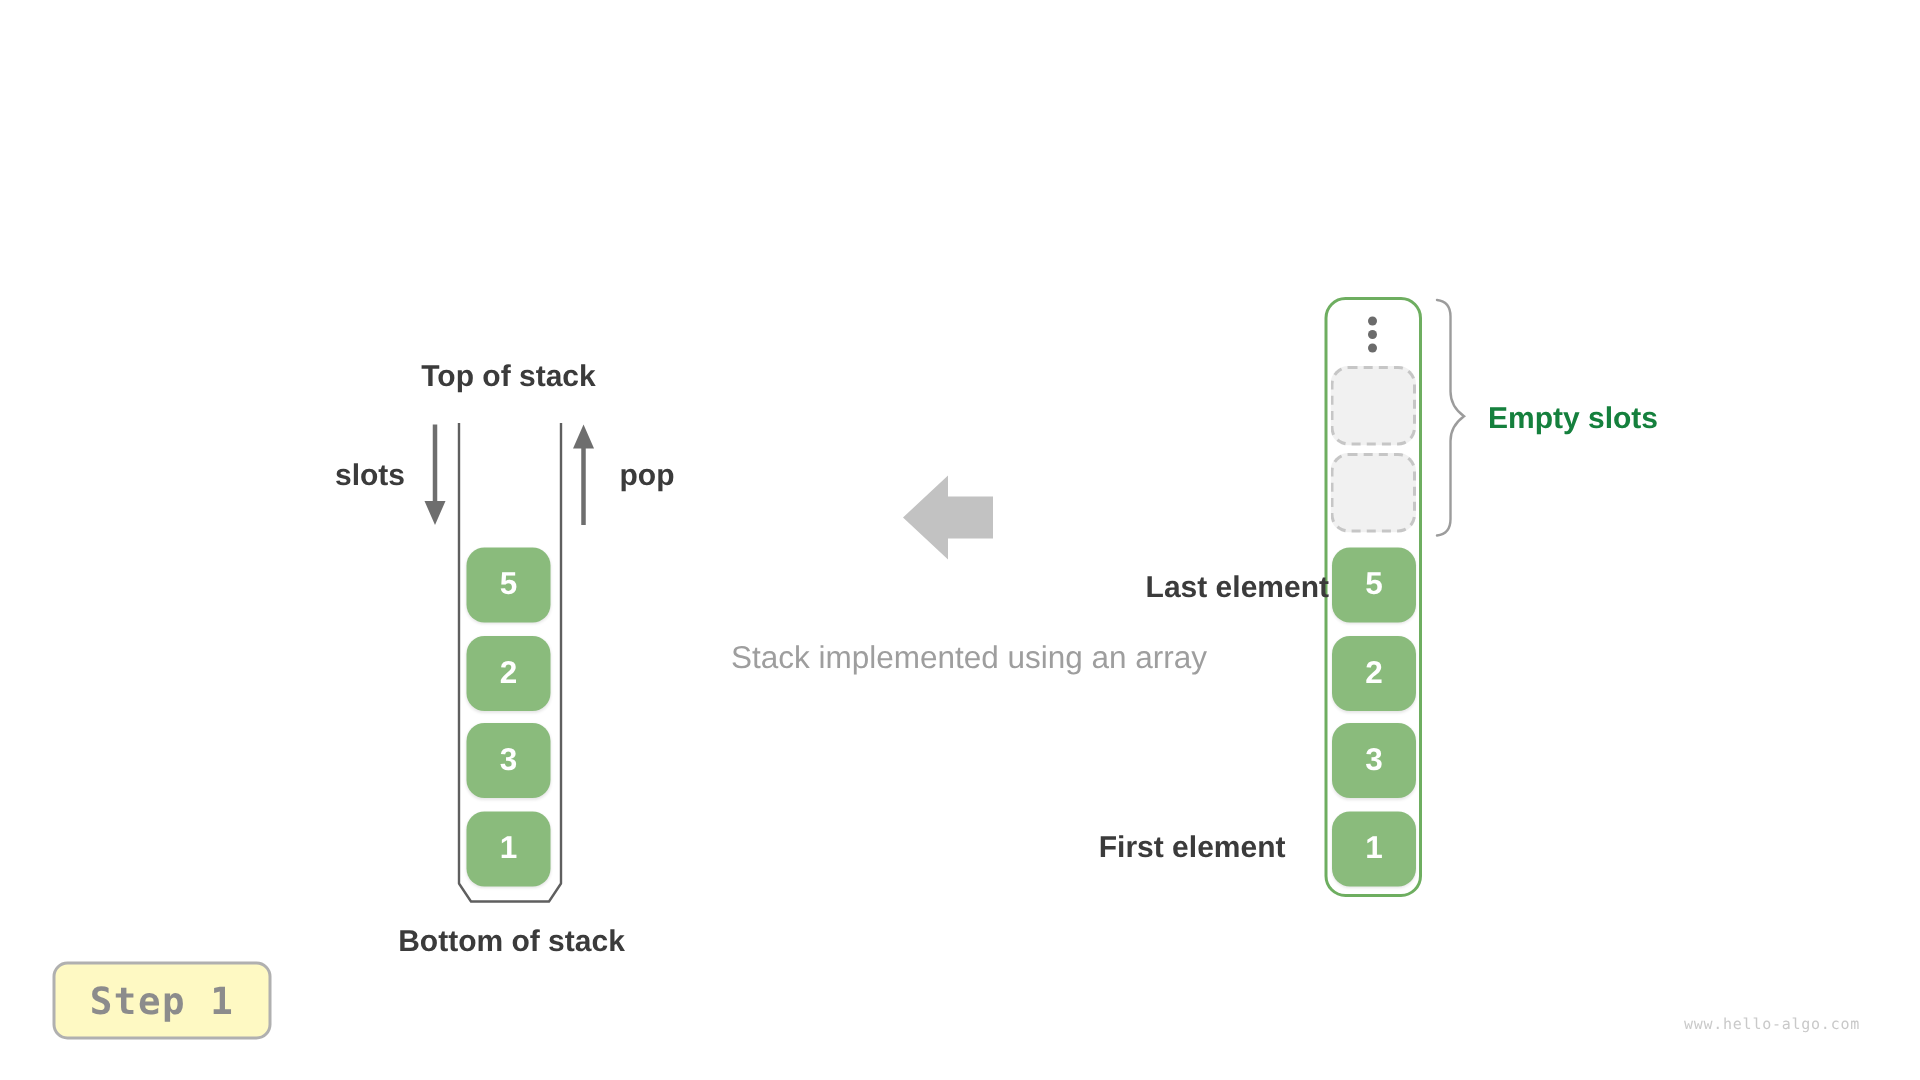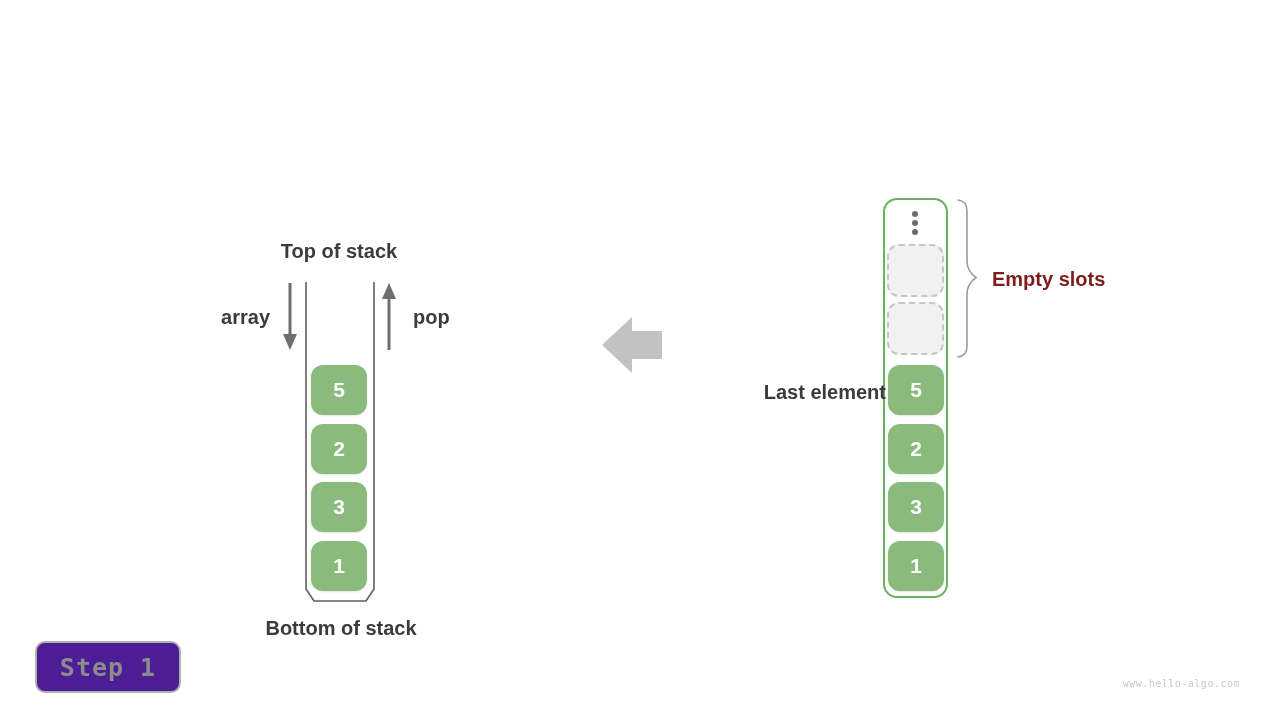--- a/index.html
+++ b/index.html
@@ -18,21 +18,21 @@
     left: 0; top: 0;
     pointer-events: none;
   }
   .lbl {
     position: absolute;
     font-weight: bold;
     font-size: 20px;
     color: #3b3b3b;
     white-space: nowrap;
   }
-  .lbl.gray { color: #7f1d1d; }
+  .lbl.gray { color: #15803d; }
   .caption {
     position: absolute;
     left: 446px; top: 427px;
     width: 400px;
     text-align: center;
     font-size: 21px;
     color: #9e9e9e;
     white-space: nowrap;
   }
   .cell {
@@ -84,21 +84,21 @@
   }
   .ellipsis span {
     width: 6px; height: 6px;
     border-radius: 50%;
     background: #6b6b6b;
   }
   .step-badge {
     position: absolute;
     left: 35px; top: 641px;
     width: 146px; height: 52px;
-    background: #4c1d95;
+    background: #fef9c3;
     border: 2px solid #b0b0b0;
     border-radius: 10px;
     display: flex;
     align-items: center;
     justify-content: center;
     font-family: "DejaVu Sans Mono", monospace;
     font-weight: bold;
     font-size: 25px;
     color: #8c8c8c;
     letter-spacing: 1px;
@@ -132,31 +132,32 @@
     </g>
 
     <polygon points="602,345 632,317 632,331 662,331 662,359 632,359 632,373" fill="#c2c2c2"></polygon>
 
     <path d="M 958 200 Q 967 201 967 211 L 967 261 Q 967 271 976 277.5
              Q 967 284 967 294 L 967 346 Q 967 356 958 357" fill="none" stroke="#9c9c9c" stroke-width="1.6" stroke-linecap="round"></path>
   </svg>
 
   <div class="lbl" style="left:239px; top:240px; width:200px; text-align:center;">Top of stack</div>
 
-  <div class="lbl" style="left:190px; top:306px; width:80px; text-align:right;">array</div>
+  <div class="lbl" style="left:190px; top:306px; width:80px; text-align:right;">slots</div>
 
   <div class="lbl" style="left:413px; top:306px;">pop</div>
 
   <div class="cell left-col row-0">5</div>
   <div class="cell left-col row-1">2</div>
   <div class="cell left-col row-2">3</div>
   <div class="cell left-col row-3">1</div>
 
   <div class="lbl" style="left:241px; top:617px; width:200px; text-align:center;">Bottom of stack</div>
 
+  <div class="caption">Stack implemented using an array</div>
 
   <div class="array-container"></div>
 
   <div class="ellipsis">
     <span></span>
       <span></span>
       <span></span>
   </div>
 
   <div class="slot slot-0"></div>
@@ -164,20 +165,21 @@
 
   <div class="cell right-col row-0">5</div>
   <div class="cell right-col row-1">2</div>
   <div class="cell right-col row-2">3</div>
   <div class="cell right-col row-3">1</div>
 
   <div class="lbl gray" style="left:992px; top:268px;">Empty slots</div>
 
   <div class="lbl" style="left:686px; top:381px; width:200px; text-align:right;">Last element</div>
 
+  <div class="lbl" style="left:657px; top:554px; width:200px; text-align:right;">First element</div>
 
   <div class="step-badge">
     <span>Step 1</span>
   </div>
 
   <div class="watermark">www.hello-algo.com</div>
 
 </div>
 
 </body></html>

